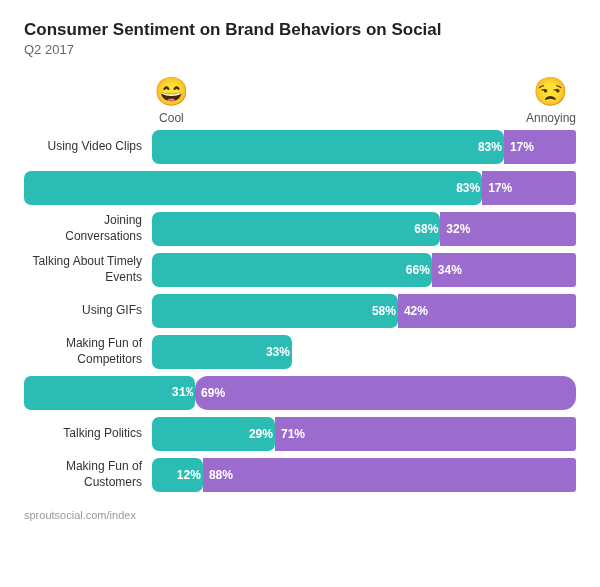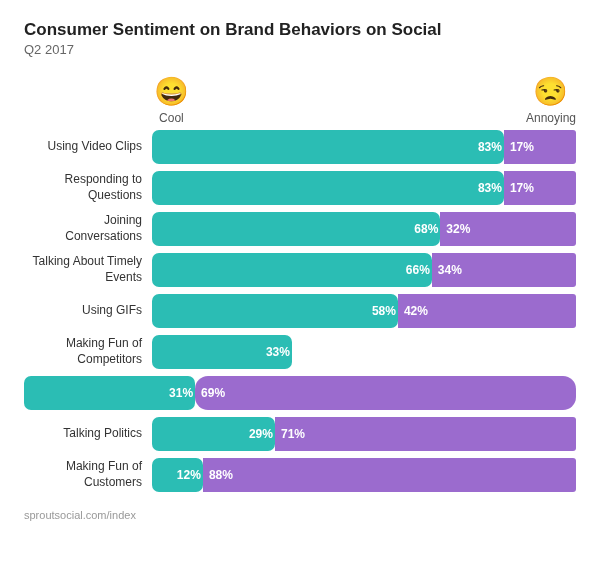--- a/index.html
+++ b/index.html
@@ -126,21 +126,20 @@
 
 <div class="chart-area" id="chart-area">
     <div class="chart-row">
       <div class="row-label">Using Video Clips</div>
       <div class="bar-container">
         <div class="bar-cool" style="width: 83%;">83%</div>
         <div class="bar-annoying" style="width: 17%;">17%</div>
       </div>
     </div>
     <div class="chart-row">
-      <div class="row-label">Responding to Questions</div>
       <div class="bar-container">
         <div class="bar-cool" style="width: 83%;">83%</div>
         <div class="bar-annoying" style="width: 17%;">17%</div>
       </div>
     </div>
     <div class="chart-row">
       <div class="row-label">Joining Conversations</div>
       <div class="bar-container">
         <div class="bar-cool" style="width: 68%;">68%</div>
         <div class="bar-annoying" style="width: 32%;">32%</div>
@@ -162,21 +161,21 @@
     </div>
     <div class="chart-row">
       <div class="row-label">Making Fun of Competitors</div>
       <div class="bar-container">
         <div class="bar-cool" style="width: 33%;">33%</div>
         <div class="bar-annoying" style="width: 67%; margin-top: 36px;">67%</div>
       </div>
     </div>
     <div class="chart-row">
       <div class="bar-container">
-        <div class="bar-cool" style="width: 31%;">31%</div>
+        <div class="bar-cool" style="width: 31%; font-family: Liberation Mono, monospace;">31%</div>
         <div class="bar-annoying" style="width: 69%; border-radius: 13px;">69%</div>
       </div>
     </div>
     <div class="chart-row">
       <div class="row-label">Talking Politics</div>
       <div class="bar-container">
         <div class="bar-cool" style="width: 29%;">29%</div>
         <div class="bar-annoying" style="width: 71%;">71%</div>
       </div>
     </div>

